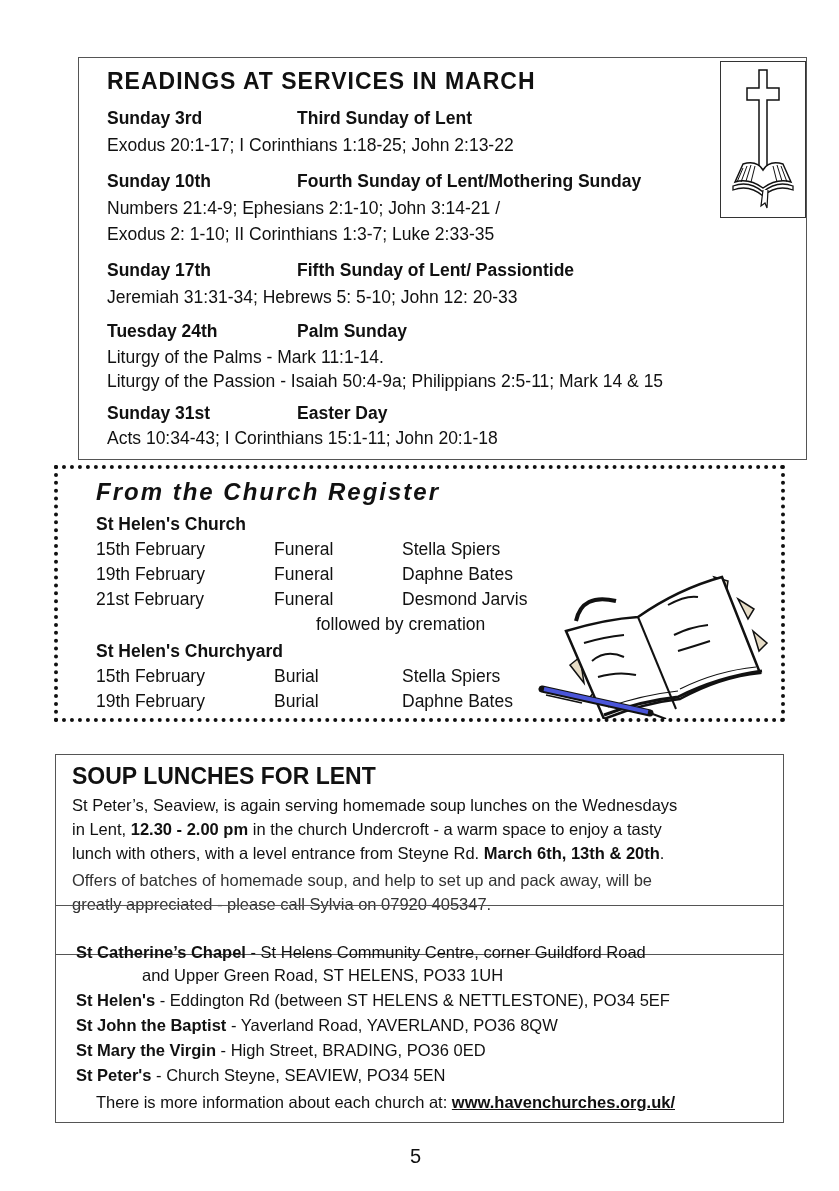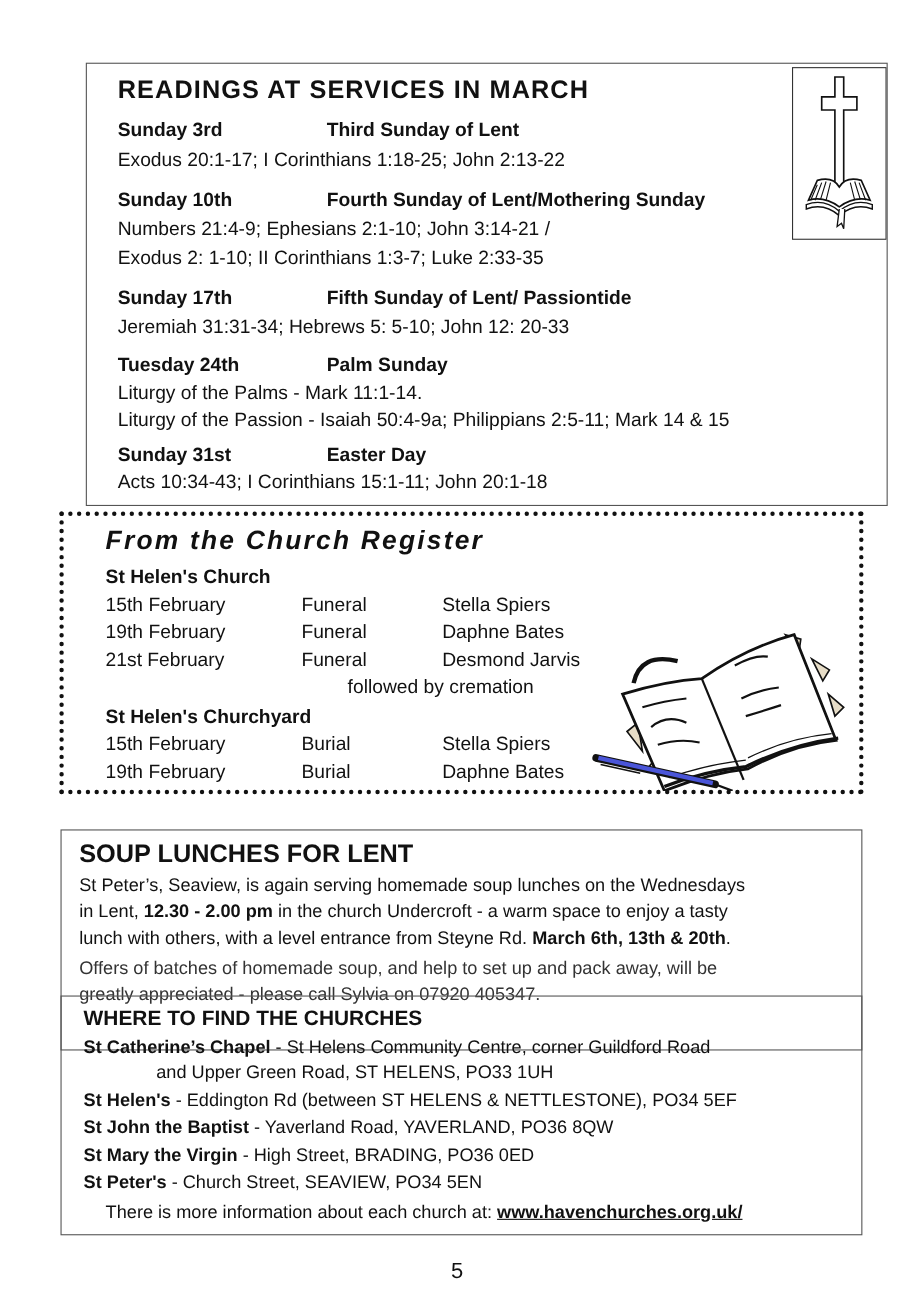--- a/index.html
+++ b/index.html
@@ -138,38 +138,37 @@
     <span>in Lent, </span><b>12.30 - 2.00 pm</b><span> in the church Undercroft - a warm space to enjoy a tasty</span>
   </div>
   <div class="soup-text" style="top:86px;">
     <span>lunch with others, with a level entrance from Steyne Rd. </span><b>March 6th, 13th &amp; 20th</b><span>.</span>
   </div>
   <div class="soup-text muted" style="top:113px;">Offers of batches of homemade soup, and help to set up and pack away, will be</div>
   <div class="soup-text muted" style="top:137px;">greatly appreciated - please call Sylvia on 07920 405347.</div>
 </div>
 
 <div class="box" id="churches">
-  <div class="h1" style="left:20px; top:10px; font-size:19px; letter-spacing:0;">WHERE TO FIND THE CHURCHES</div>
 
   <div class="ch-row" style="top:37px;">
     <b>St Catherine’s Chapel</b><span> - St Helens Community Centre, corner Guildford Road</span>
   </div>
   <div class="ch-row" style="left:86px; top:60px;">and Upper Green Road, ST HELENS, PO33 1UH</div>
 
   <div class="ch-row" style="top:85px;">
     <b>St Helen's</b><span> - Eddington Rd (between ST HELENS &amp; NETTLESTONE), PO34 5EF</span>
   </div>
   <div class="ch-row" style="top:110px;">
     <b>St John the Baptist</b><span> - Yaverland Road, YAVERLAND, PO36 8QW</span>
   </div>
   <div class="ch-row" style="top:135px;">
     <b>St Mary the Virgin</b><span> - High Street, BRADING, PO36 0ED</span>
   </div>
   <div class="ch-row" style="top:160px;">
-    <b>St Peter's</b><span> - Church Street, SEAVIEW, PO34 5EN</span>
+    <b>St Peter's</b><span> - Church Steyne, SEAVIEW, PO34 5EN</span>
   </div>
 
   <div class="ch-row" style="left:40px; top:187px;">
     <span>There is more information about each church at: </span><a class="link">www.havenchurches.org.uk/</a>
   </div>
 </div>
 
 <div id="page-number">5</div>
 
 </body></html>

